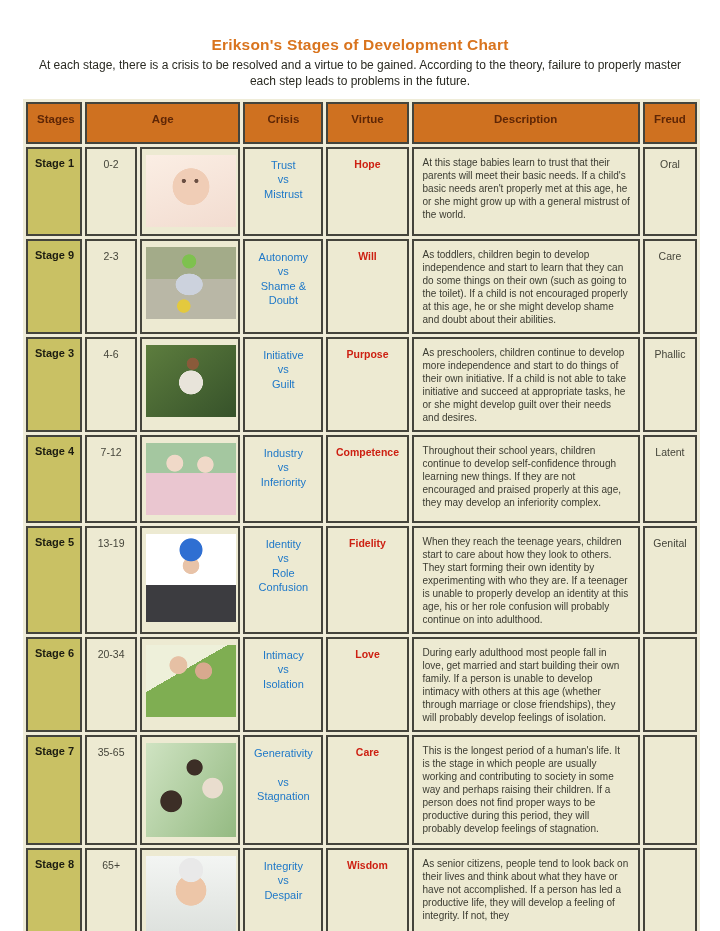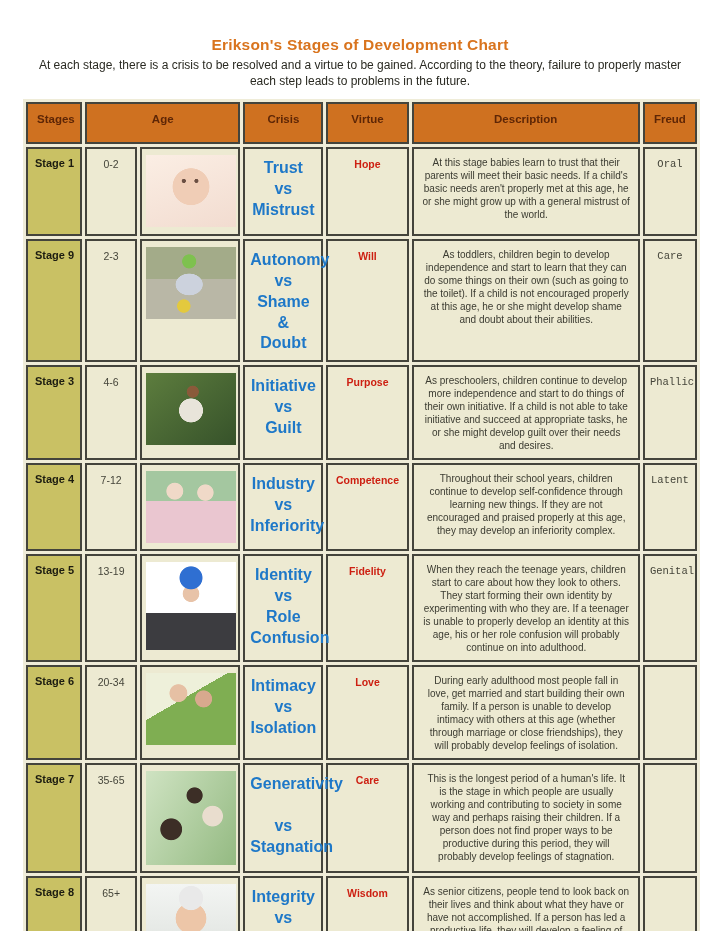--- a/index.html
+++ b/index.html
@@ -35,33 +35,33 @@
   }
   thead th{
     background:#cf7120;color:#5e2606;font-size:11.5px;font-weight:bold;
     text-align:center;padding-top:9px;height:42px;line-height:1.2;
   }
   th.stage-head{padding-left:9px;padding-right:9px;}
   tbody th.stage-cell{
     background:#c9c164;color:#1c1c10;font-size:11px;font-weight:bold;
     text-align:left;padding:8px 4px 4px 7px;line-height:1.25;
   }
-  tbody td{background:#edead2;font-size:10px;line-height:1.3;text-align:center;}
+  tbody td{background:#edead2;font-size:10px;line-height:1.3;}
   td.age-cell{text-align:center;padding-top:9px;font-size:10.5px;color:#45453a;}
   td.image-cell{padding:4px;text-align:center;}
   td.crisis-cell{
-    text-align:center;color:#1e78c8;font-weight:bold;font-size:16px;
+    text-align:center;color:#1e78c8;font-weight:normal;font-size:11px;
     padding-top:9px;white-space:pre-line;
   }
   td.virtue-cell{
     text-align:center;color:#cd2012;font-weight:bold;font-size:10.5px;
     padding-top:9px;
   }
   td.desc-cell{padding:7px 8px 6px 9px;color:#3b3b31;}
-  td.freud-cell{text-align:center;padding-top:9px;color:#45453a;font-size:10.5px;font-family:Liberation Mono, monospace;}
+  td.freud-cell{text-align:center;padding-top:9px;color:#45453a;font-size:10.5px;}
   tbody tr:nth-of-type(1){height:89px;}
   tbody tr:nth-of-type(2){height:92px;}
   tbody tr:nth-of-type(3){height:88px;}
   tbody tr:nth-of-type(4){height:80px;}
   tbody tr:nth-of-type(5){height:98px;}
   tbody tr:nth-of-type(6){height:90px;}
   tbody tr:nth-of-type(7){height:108px;}
   tbody tr:nth-of-type(8){height:92px;}
   .photo{width:90px;margin:2px auto;height:72px;}
   tr:nth-of-type(5) .photo{height:88px;}

